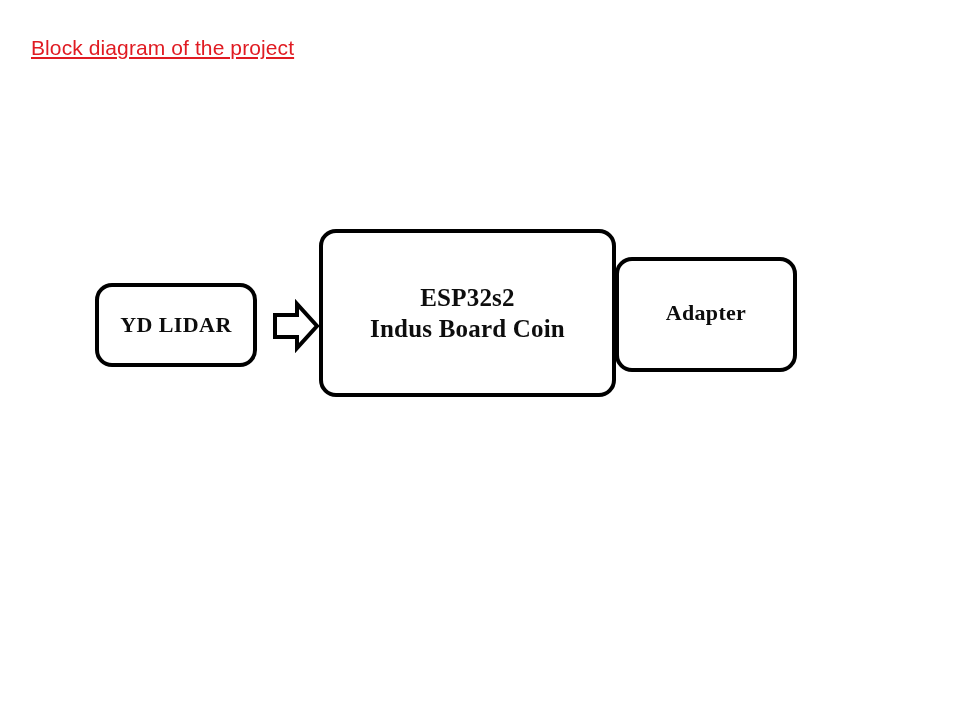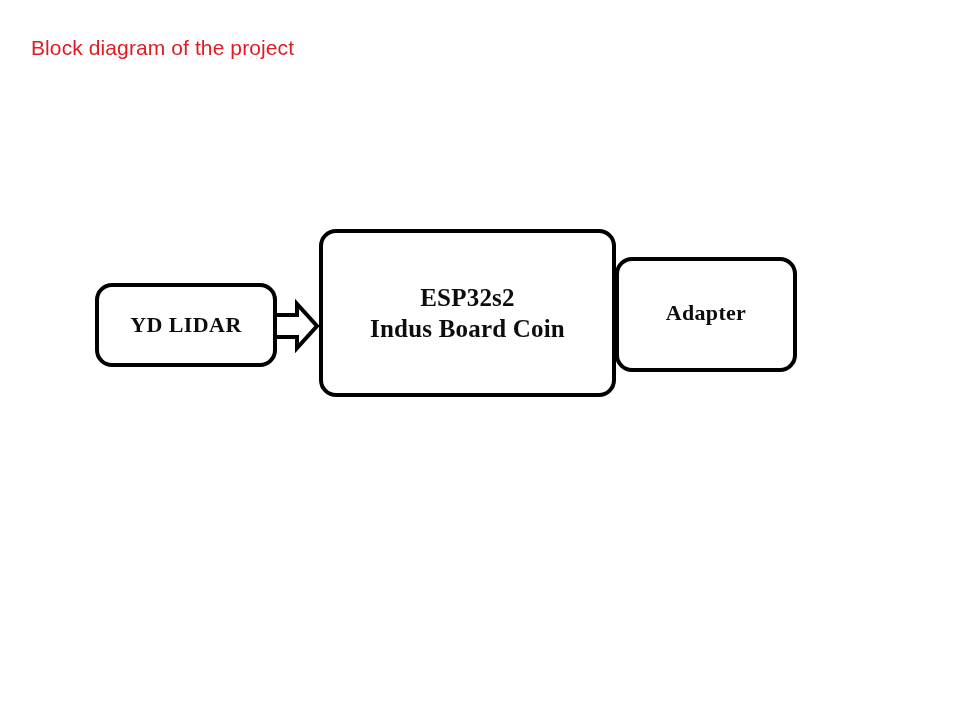--- a/index.html
+++ b/index.html
@@ -27,20 +27,21 @@
     position: absolute;
     left: 31px;
     top: 35px;
     font-family: "Liberation Sans", sans-serif;
     font-size: 21px;
     font-weight: 400;
     line-height: 26px;
     color: #e01b22;
     white-space: nowrap;
     letter-spacing: 0.1px;
+    text-decoration: underline;
   }
 
   
   #diagram {
     position: absolute;
     left: 0;
     top: 0;
     width: 960px;
     height: 720px;
   }
@@ -65,21 +66,21 @@
     text-align: center;
     white-space: nowrap;
     line-height: 1.16;
     pointer-events: none;
   }
 
   
   #box-lidar {
     left: 95px;
     top: 283px;
-    width: 182px;
+    width: 162px;
     height: 84px;
   }
   #box-lidar .node-label {
     font-size: 22px;
     letter-spacing: 0.4px;
   }
 
   
   #box-esp32 {
     left: 319px;

